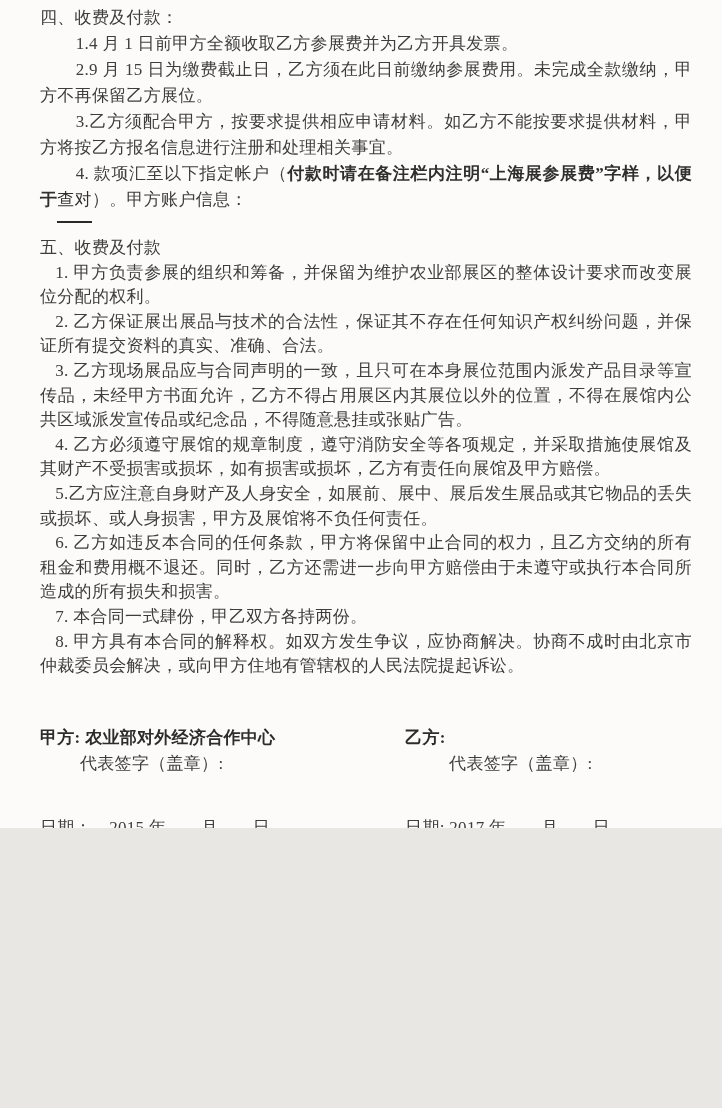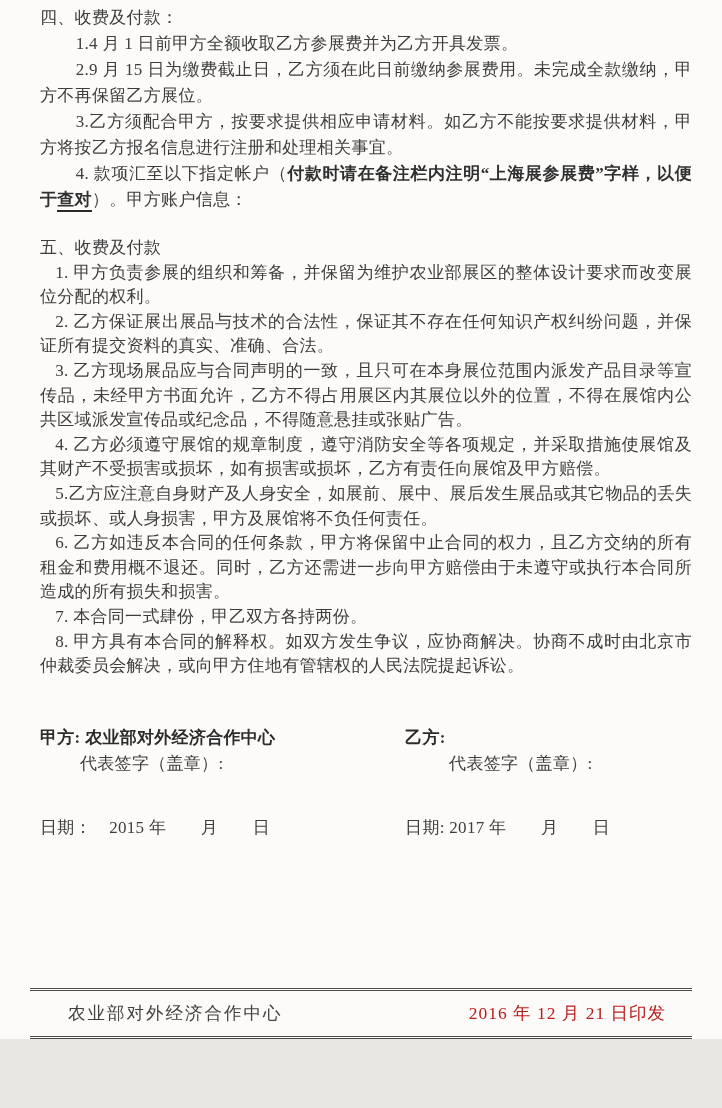--- a/index.html
+++ b/index.html
@@ -3,21 +3,21 @@
 <meta charset="utf-8">
 <style>
   html, body {
     margin: 0;
     padding: 0;
     background: #e9e7e4;
   }
   .page {
     position: relative;
     width: 722px;
-    height: 1039px;
+    height: 828px;
     margin: 0 auto;
     background: #fcfbf9;
     font-family: "Liberation Serif", "DejaVu Serif", serif;
     color: #3d3d3d;
     overflow: hidden;
     box-sizing: border-box;
   }
   .content {
     padding: 5px 30px 0 40px;
   }
@@ -33,24 +33,24 @@
   }
   .ind2 { text-indent: 2.1em; }
   .ind1 { text-indent: 0.9em; }
   .sec5 p { line-height: 24.6px; }
   .account {
     margin-left: 56px;
   }
   .account p { line-height: 27px; }
   .bold { font-weight: bold; color: #2f2f2f; }
   .bold-underline {
-    font-weight: bold;
+    font-weight: normal;
     color: #2f2f2f;
     border-bottom: 2px solid #2a2a2a;
-    padding-bottom: 1px;
+    padding-bottom: 12px;
   }
   .sec5 { margin-top: 23px; }
   .signature {
     display: flex;
     margin-top: 46px;
   }
   .sig-col-a { width: 56%; }
   .sig-col-b { width: 44%; }
   .sig-name-row { font-weight: bold; color: #2c2c2c; }
   .sig-sign-row { padding-left: 40px; }

